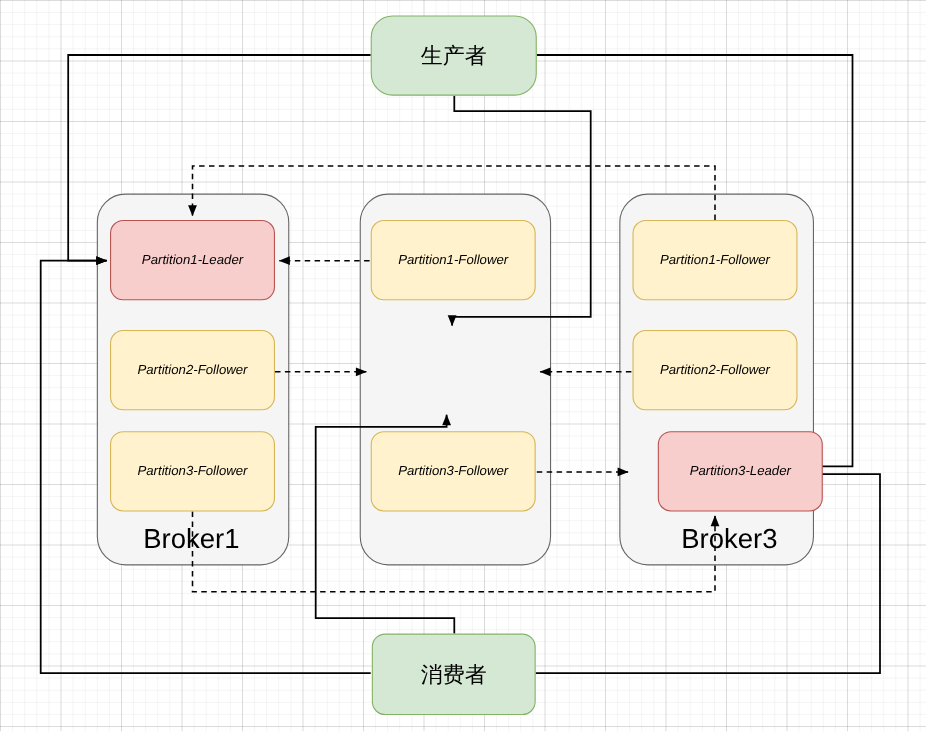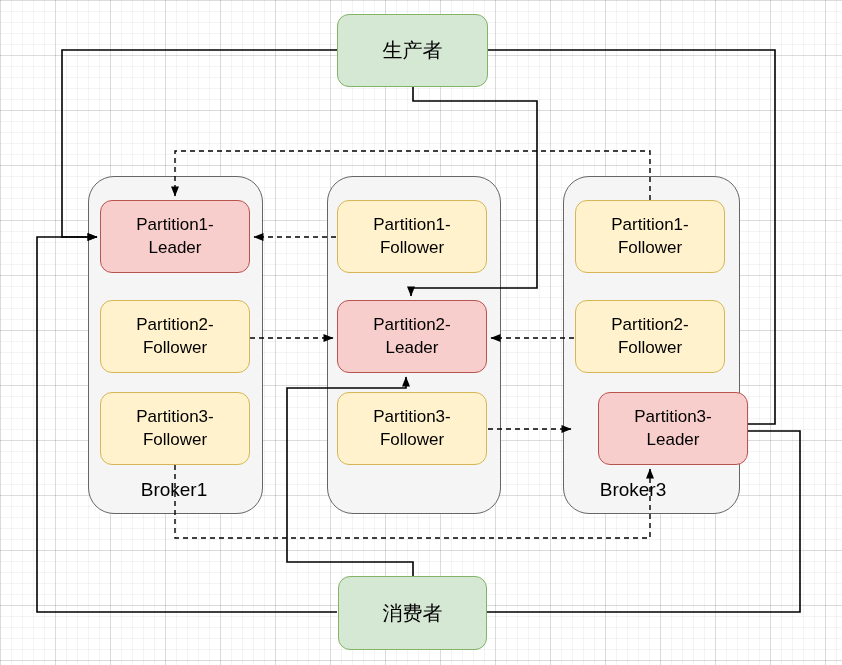--- a/index.html
+++ b/index.html
@@ -20,46 +20,47 @@
   .broker{
     position:absolute;
     background:var(--broker-fill,#f5f5f5);
     border:1.5px solid var(--broker-stroke,#666666);
     border-radius:26px;
     z-index:1;
   }
   .broker-label{
     position:absolute;
     z-index:3;
-    font-size:19px;
+    font-size:25px;
     text-align:center;
     width:150px;
     height:26px;
     line-height:26px;
   }
   .edge-layer{
     position:absolute;left:0;top:0;
     z-index:2;
     pointer-events:none;
   }
   .edge{fill:none;stroke:var(--connector,#000000);}
   .edge.solid{stroke-width:1.6;}
   .edge.dashed{stroke-width:1.4;stroke-dasharray:5 4;}
   .partition{
     position:absolute;
     z-index:3;
     width:150px;height:73px;
     border-radius:12px;
     display:flex;align-items:center;justify-content:center;
     text-align:center;
-    font-size:17px;
+    font-size:12px;
     line-height:1.35;
     padding:0 11px;
     box-sizing:border-box;
     overflow-wrap:break-word;
+    font-style:italic;
   }
   .partition.leader{
     background:var(--leader-fill,#f8cecc);
     border:1.5px solid var(--leader-stroke,#b85450);
   }
   .partition.follower{
     background:var(--follower-fill,#fff2cc);
     border:1.5px solid var(--follower-stroke,#d6b656);
   }
   .endpoint{
@@ -95,52 +96,49 @@
       <polyline points="413,576 413,562 287,562 287,388 406,388 406,377" class="edge solid" marker-end="url(#arrowhead)"></polyline>
       <polyline points="487,612 800,612 800,431 729,431" class="edge solid" marker-end="url(#arrowhead)"></polyline>
       <polyline points="336,237 254,237" class="edge dashed" marker-end="url(#arrowhead)"></polyline>
       <polyline points="650,200 650,151 175,151 175,196" class="edge dashed" marker-end="url(#arrowhead)"></polyline>
       <polyline points="250,338 333,338" class="edge dashed" marker-end="url(#arrowhead)"></polyline>
       <polyline points="574,338 491,338" class="edge dashed" marker-end="url(#arrowhead)"></polyline>
       <polyline points="488,429 571,429" class="edge dashed" marker-end="url(#arrowhead)"></polyline>
       <polyline points="175,465 175,538 650,538 650,469" class="edge dashed" marker-end="url(#arrowhead)"></polyline>
     </svg>
 
-  <div class="endpoint" style="left:337px;top:14px;width:151px;height:73px;">
+  <div class="endpoint" style="left:337px;top:14px;width:151px;height:73px;border-radius:20px;">
     <span>生产者</span>
   </div>
   <div class="endpoint" style="left:338px;top:576px;width:149px;height:74px;">
     <span>消费者</span>
   </div>
 
   <div class="partition leader" style="left:100px;top:200px;">
     <span>Partition1-Leader</span>
   </div>
   <div class="partition follower" style="left:100px;top:300px;">
     <span>Partition2-Follower</span>
   </div>
   <div class="partition follower" style="left:100px;top:392px;">
     <span>Partition3-Follower</span>
   </div>
   <div class="broker-label" style="left:99px;top:477px;">Broker1</div>
 
   <div class="partition follower" style="left:337px;top:200px;">
     <span>Partition1-Follower</span>
   </div>
-  <div class="partition leader" style="left:337px;top:300px;">
-    <span>Partition2-Leader</span>
-  </div>
   <div class="partition follower" style="left:337px;top:392px;">
     <span>Partition3-Follower</span>
   </div>
 
   <div class="partition follower" style="left:575px;top:200px;">
     <span>Partition1-Follower</span>
   </div>
   <div class="partition follower" style="left:575px;top:300px;">
     <span>Partition2-Follower</span>
   </div>
   <div class="partition leader" style="left:598px;top:392px;">
     <span>Partition3-Leader</span>
   </div>
-  <div class="broker-label" style="left:558px;top:477px;">Broker3</div>
+  <div class="broker-label" style="left:588px;top:477px;">Broker3</div>
 
 </div>
 
 </body></html>

